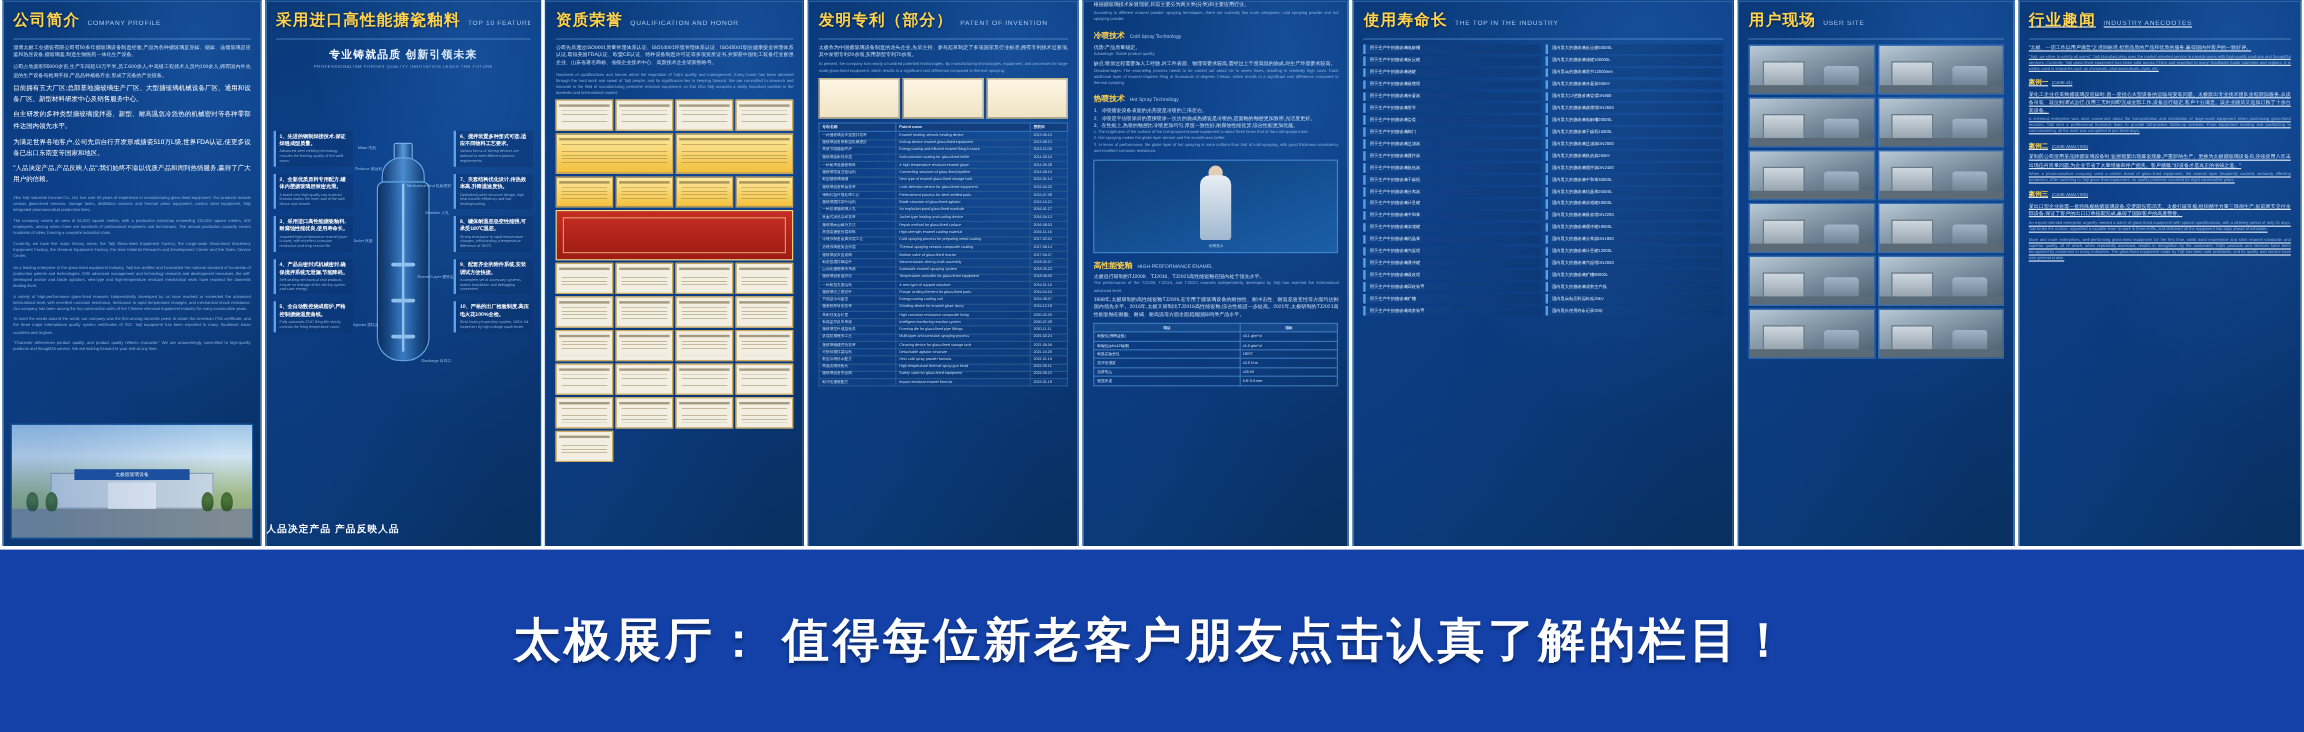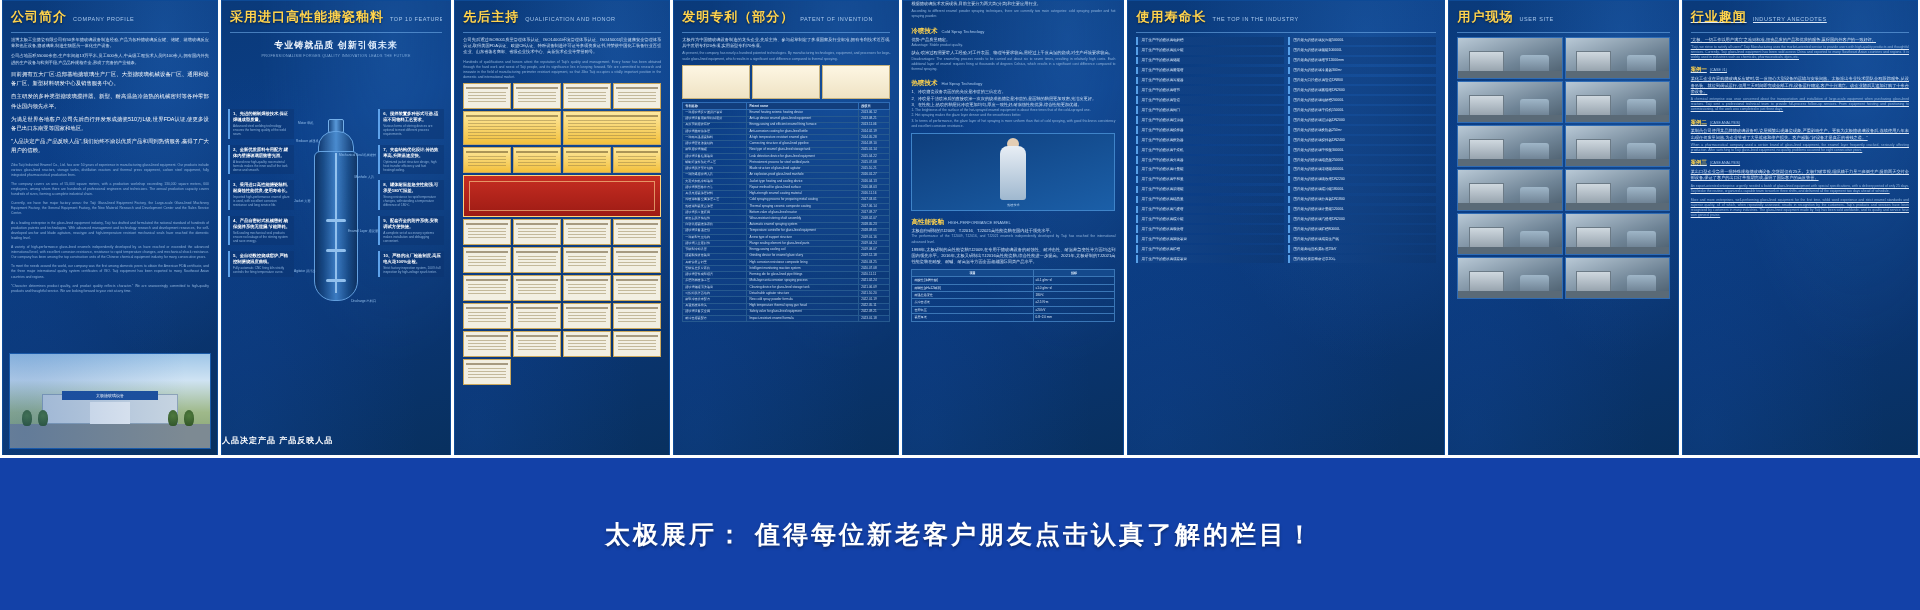--- a/index.html
+++ b/index.html
@@ -201,21 +201,21 @@
   .footer {
     position: absolute;
     left: 0; bottom: 0;
     width: 1920px; height: 155px;
     background: #1341a8;
     display: flex; align-items: center; justify-content: center;
     border-top: 3px solid #ffffff;
   }
   .footer span {
     color: #ffffff;
-    font-size: 25px;
+    font-size: 39px;
     font-weight: bold;
     letter-spacing: 3px;
     text-shadow: 0 2px 3px rgba(0,0,0,0.35);
   }
 </style>
 </head>
 <body>
 
 <div class="board">
 
@@ -330,21 +330,21 @@
         <div class="legend" style="left:-6px; top:80px;">Jacket 夹套</div>
         <div class="legend" style="right:-6px; top:110px;">Enamel Layer 搪瓷层</div>
         <div class="legend" style="left:-6px; top:150px;">Agitator 搅拌器</div>
         <div class="legend" style="right:-4px; top:180px;">Discharge 出料口</div>
       </div>
       <div class="slogan2b">人品决定产品 产品反映人品</div>
     </div>
 
     <div class="panel" style="flex:1.05 1 0;">
       <div class="p-head yellow">
-        <span class="cn">先后主持</span>
+        <span class="cn">资质荣誉</span>
         <span class="en">QUALIFICATION AND HONOR</span>
       </div>
       <div class="p-body">
         <div class="ctext">公司先后通过ISO9001质量管理体系认证、ISO14001环境管理体系认证、ISO45001职业健康安全管理体系认证,取得美国FDA认证、欧盟CE认证、特种设备制造许可证等多项资质证书,并荣获中国化工装备行业百强企业、山东省著名商标、省级企业技术中心、高新技术企业等荣誉称号。</div>
         <div class="gap"></div>
         <div class="etext">Hundreds of qualifications and honors attest the reputation of Taiji's quality and management. Every honor has been obtained through the hard work and sweat of Taiji people, and its significance lies in keeping forward. We are committed to research and innovate in the field of manufacturing perimeter resistant equipment, so that Zibo Taiji occupies a vitally important position in the domestic and international market.</div>
         <div class="cert-grid">
           <div class="cert"></div>
           <div class="cert"></div>
           <div class="cert"></div>

